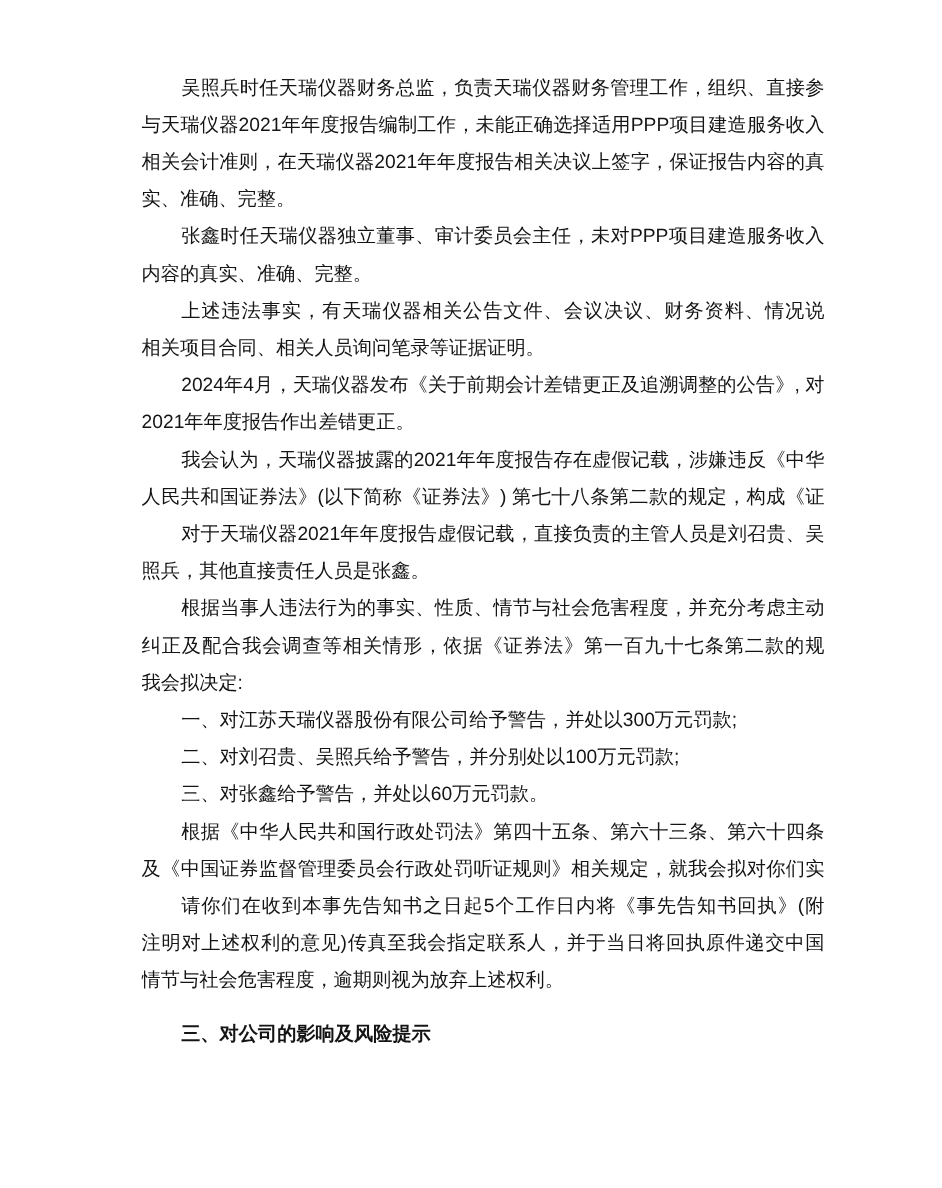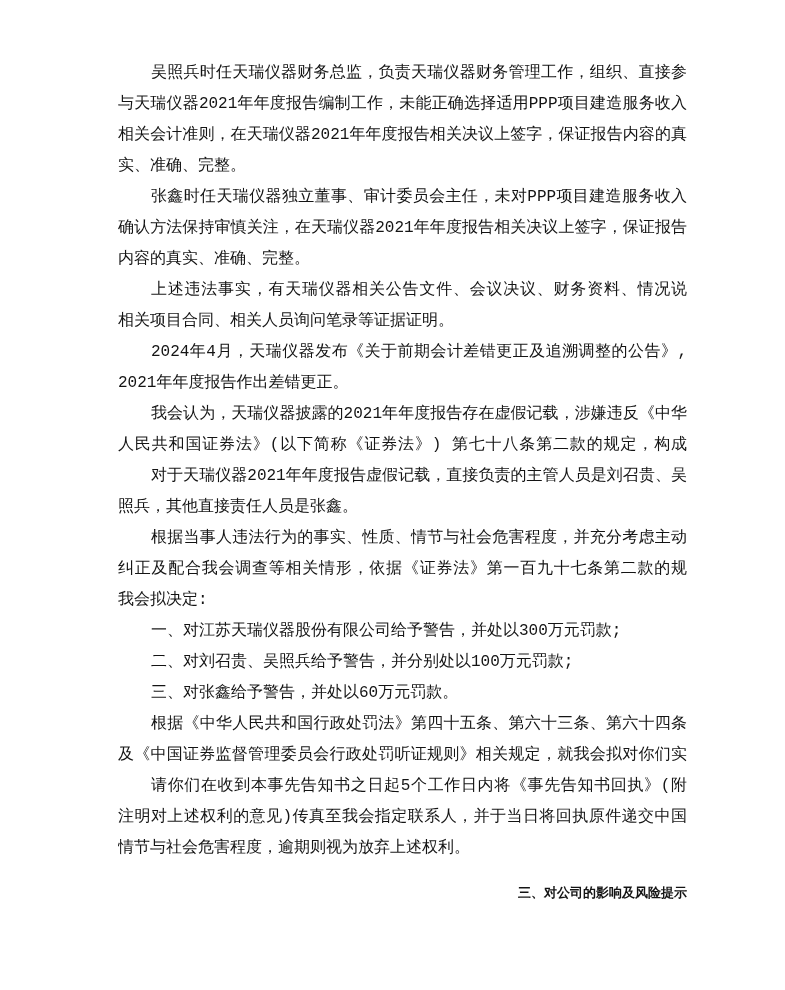--- a/index.html
+++ b/index.html
@@ -8,21 +8,21 @@
     background: #ffffff;
   }
   .page {
     position: relative;
     width: 785px;
     height: 990px;
     box-sizing: border-box;
     background: #ffffff;
     padding: 58px 98px 0 118px;
     overflow: hidden;
-    font-family: Liberation Mono, monospace;
+    font-family: Liberation Sans, sans-serif;
     color: #141414;
   }
   .para { margin: 0; }
   .line {
     font-size: 16px;
     line-height: 31px;
     height: 31px;
     overflow: hidden;
     white-space: nowrap;
     word-break: keep-all;
@@ -34,38 +34,36 @@
     text-align-last: justify;
     -moz-text-align-last: justify;
     text-justify: inter-character;
     word-break: break-all;
   }
   
   .line.indent { text-indent: 33px; }
   .para.heading { margin-top: 14px; }
   .para.heading .line {
     font-weight: bold;
-    font-size: 13px;
-    text-align: right;
+    font-size: 16px;
   }
 </style>
 </head>
 <body>
 
 <div class="page">
   <div>
       <div class="para body">
         <div class="line indent fill">吴照兵时任天瑞仪器财务总监，负责天瑞仪器财务管理工作，组织、直接参</div>
         <div class="line fill">与天瑞仪器2021年年度报告编制工作，未能正确选择适用PPP项目建造服务收入</div>
         <div class="line fill">相关会计准则，在天瑞仪器2021年年度报告相关决议上签字，保证报告内容的真</div>
         <div class="line">实、准确、完整。</div>
       </div>
       <div class="para body">
         <div class="line indent fill">张鑫时任天瑞仪器独立董事、审计委员会主任，未对PPP项目建造服务收入</div>
-        <div class="line fill">确认方法保持审慎关注，在天瑞仪器2021年年度报告相关决议上签字，保证报告</div>
         <div class="line">内容的真实、准确、完整。</div>
       </div>
       <div class="para body">
         <div class="line indent fill">上述违法事实，有天瑞仪器相关公告文件、会议决议、财务资料、情况说明、</div>
         <div class="line">相关项目合同、相关人员询问笔录等证据证明。</div>
       </div>
       <div class="para body">
         <div class="line indent fill">2024年4月，天瑞仪器发布《关于前期会计差错更正及追溯调整的公告》, 对</div>
         <div class="line">2021年年度报告作出差错更正。</div>
       </div>

